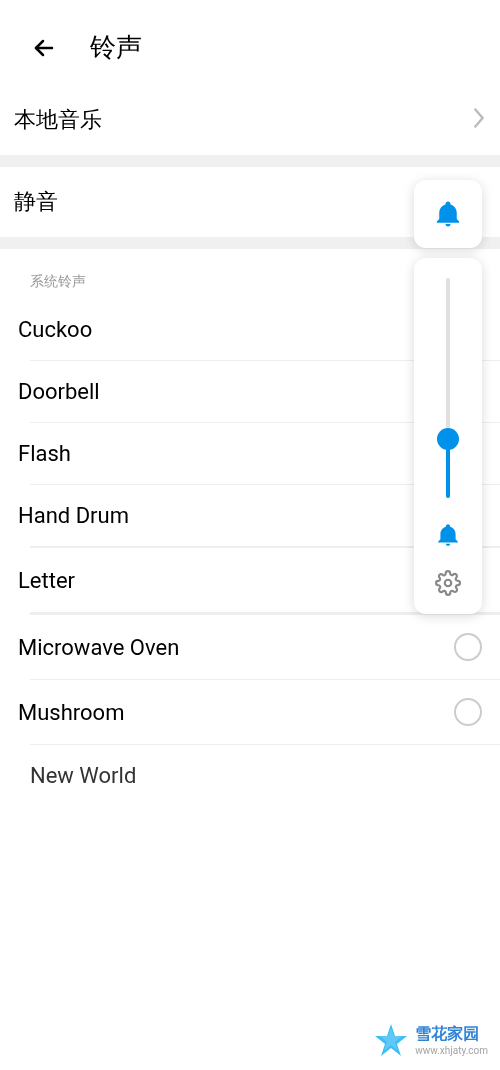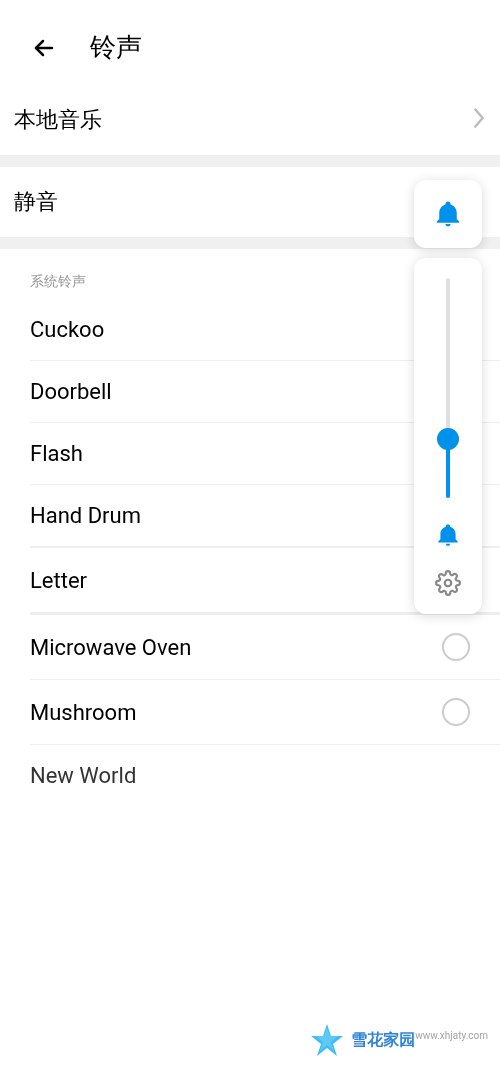--- a/index.html
+++ b/index.html
@@ -58,21 +58,21 @@
     }
     .section-header {
       padding: 24px 30px 8px 30px;
       font-size: 14px;
       color: #999;
     }
     .list-item {
       display: flex;
       align-items: center;
       justify-content: space-between;
-      padding: 18px 30px;
+      padding: 18px 18px;
       font-size: 22px;
       color: #000;
       border-bottom: 1px solid #f0f0f0;
       margin-left: 0;
     }
     .list-container .list-item {
       border-bottom: none;
     }
     .divider {
       height: 1px;
@@ -164,21 +164,21 @@
       gap: 6px;
       opacity: 0.9;
     }
     .watermark-logo {
       width: 36px;
       height: 36px;
       position: relative;
     }
     .watermark-text {
       display: flex;
-      flex-direction: row;
+      flex-direction: column;
       align-items: flex-start;
     }
     .watermark-cn {
       font-size: 16px;
       font-weight: 600;
       color: #1976d2;
     }
     .watermark-url {
       font-size: 10px;
       color: #999;

